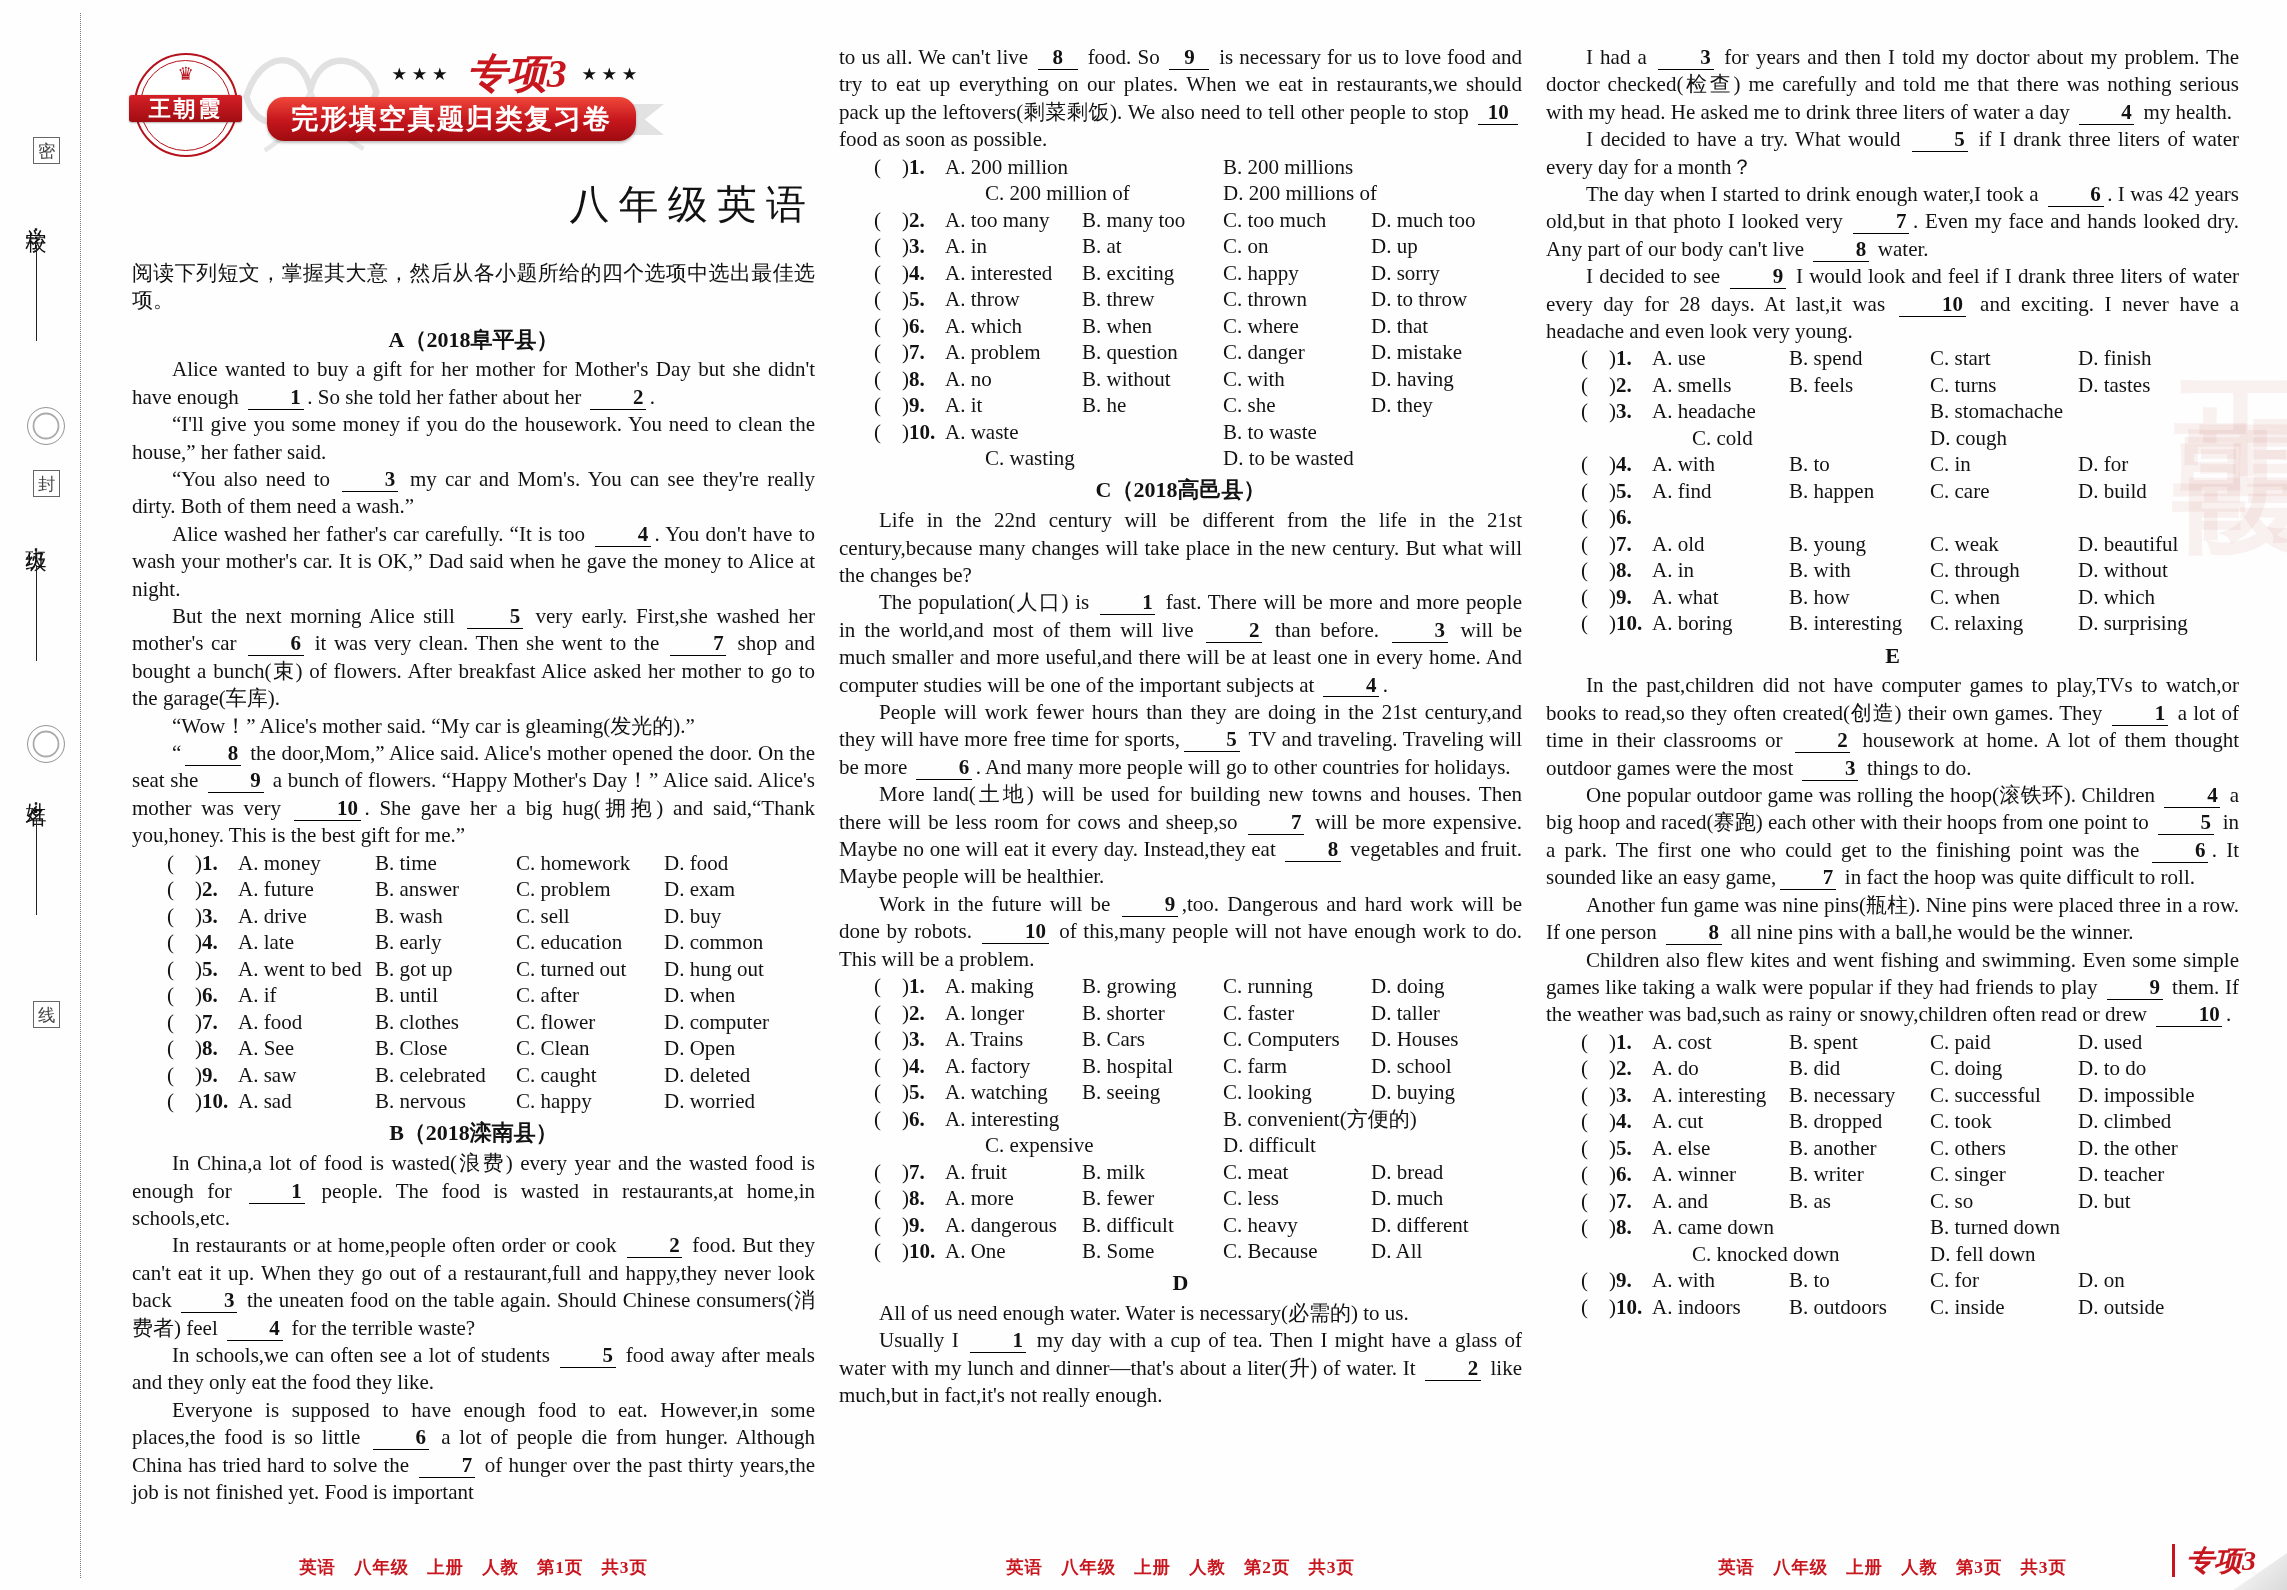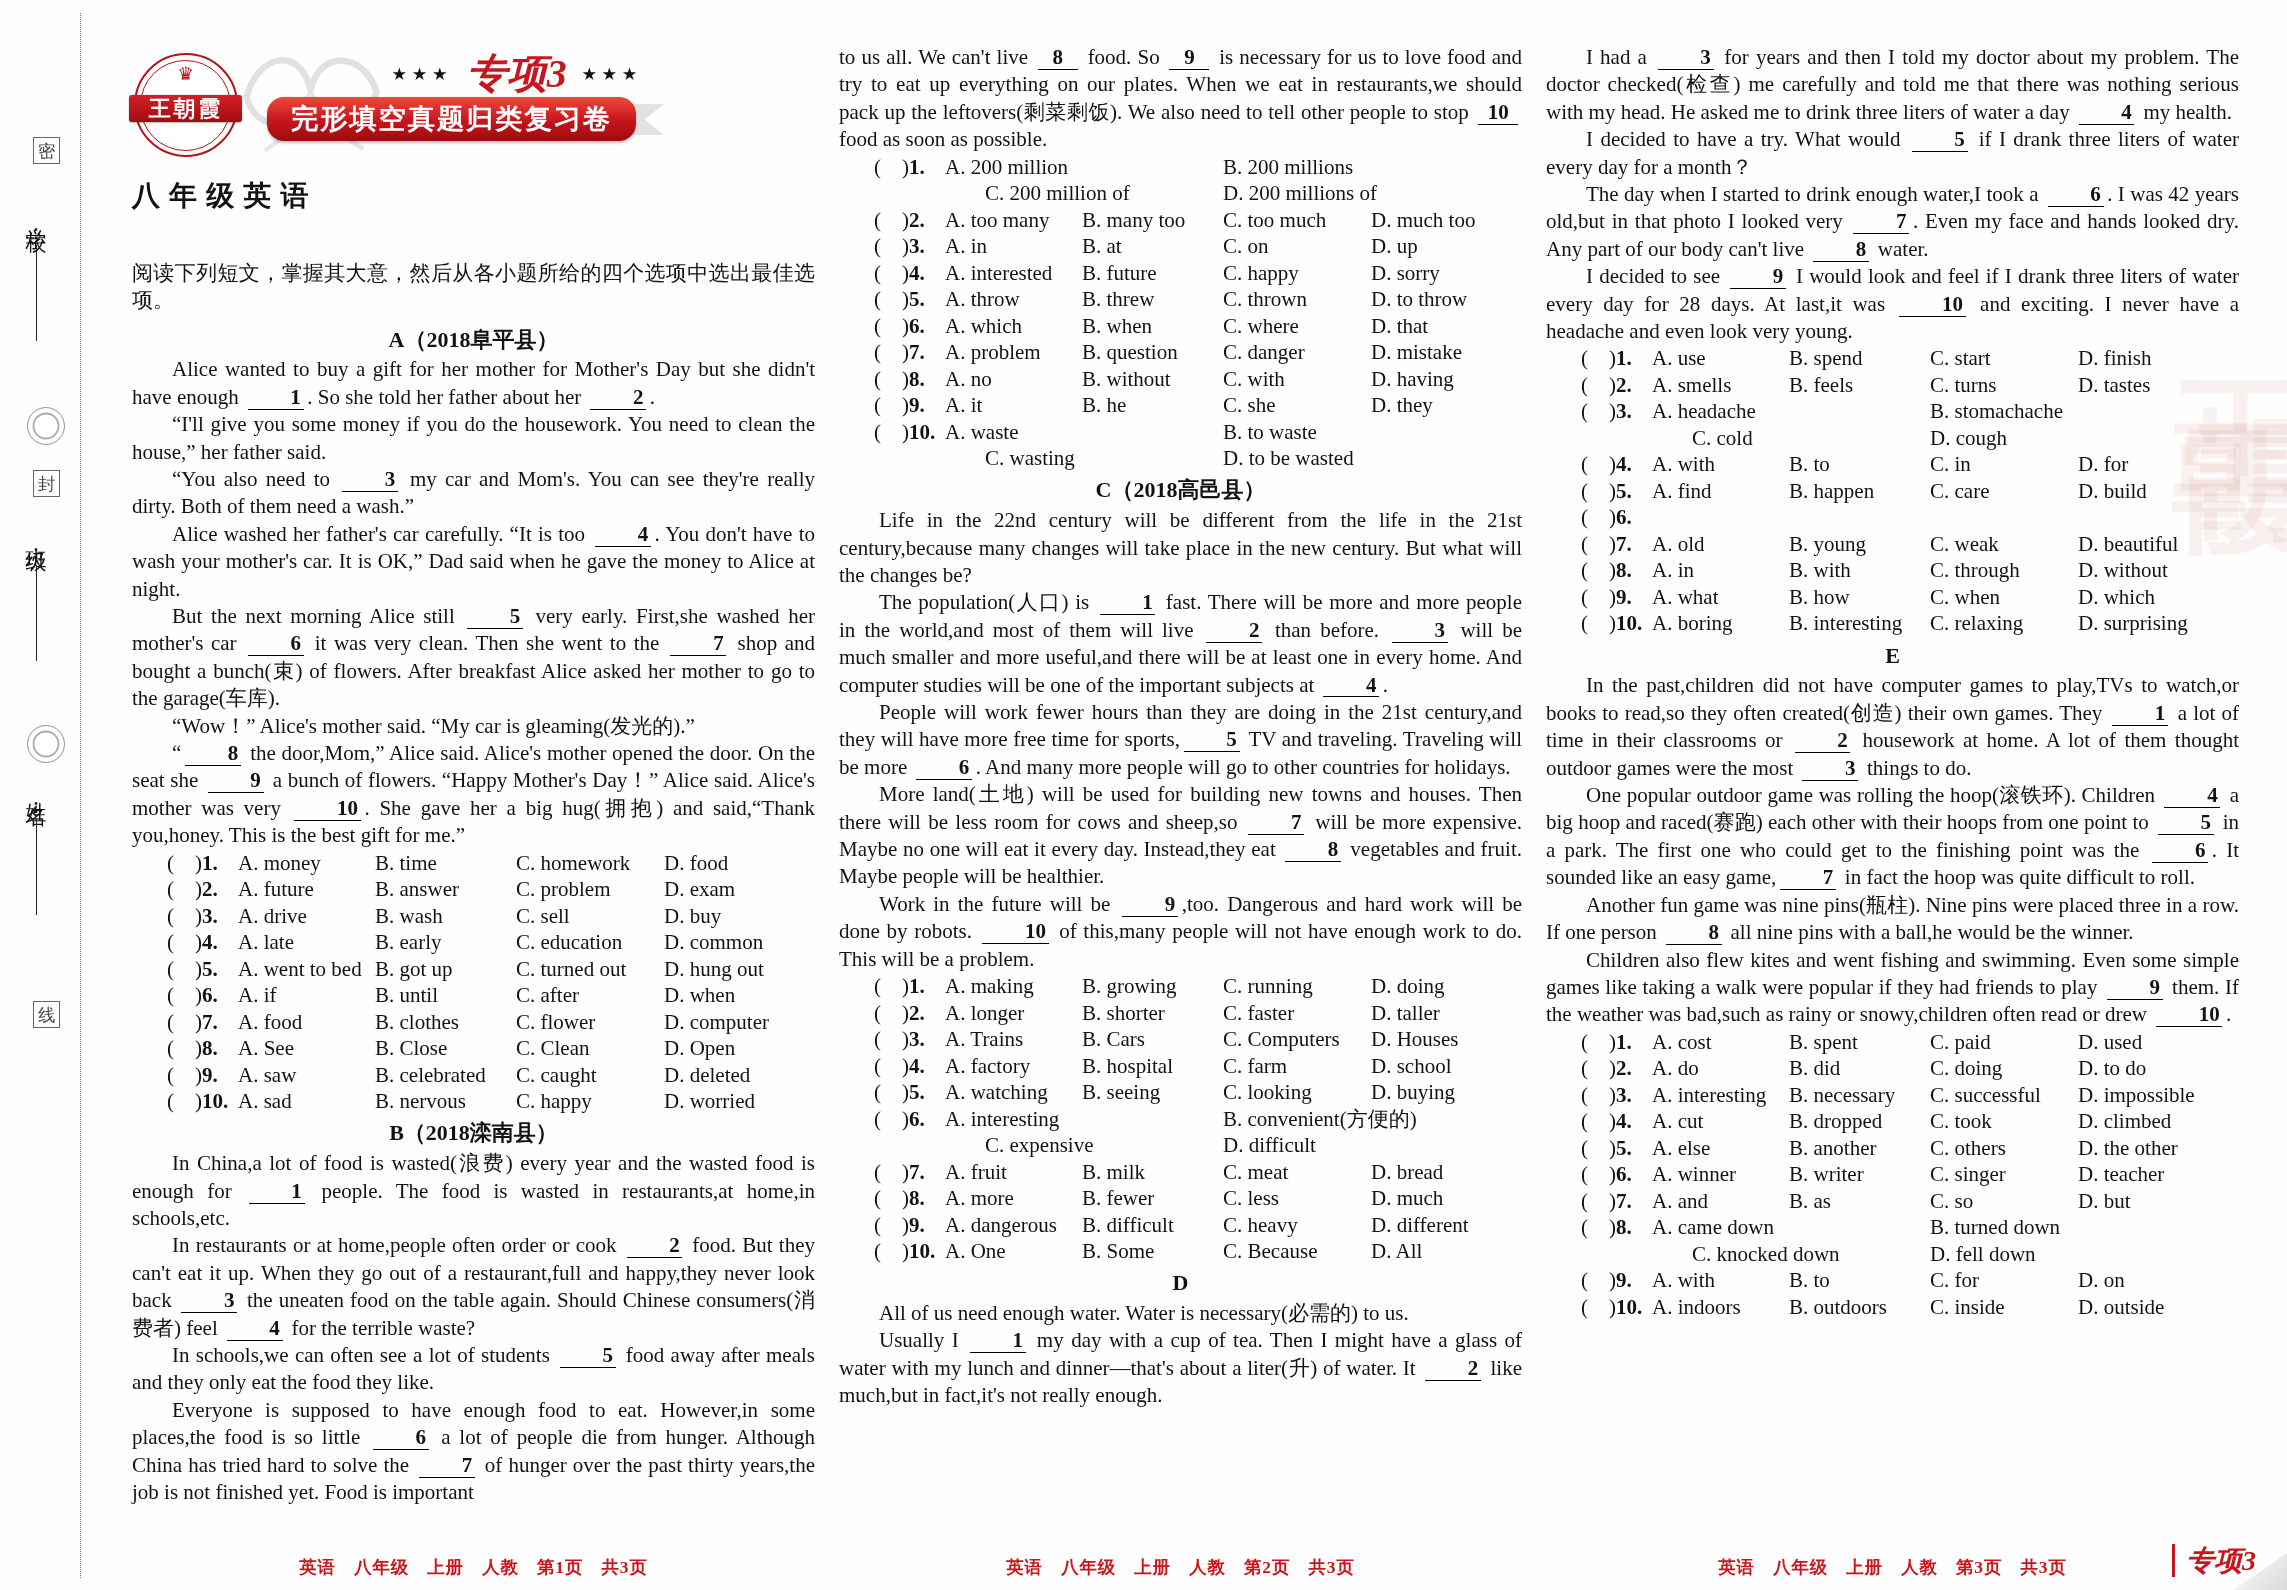--- a/index.html
+++ b/index.html
@@ -52,21 +52,21 @@
              text-align:center;line-height:27.4px;letter-spacing:2.7px;box-shadow:0 0.9px 1.8px rgba(0,0,0,.3)}
   .badge-line{position:absolute;left:135px;width:375px;top:1.8px;text-align:right;white-space:nowrap}
   .badge{font-size:40px;font-weight:bold;font-style:italic;color:#c8161e;margin:0 11px;vertical-align:middle}
   .stars{font-size:17.4px;letter-spacing:4.6px;color:#111;vertical-align:middle;font-family:"DejaVu Sans",sans-serif}
   .banner-tail{position:absolute;left:444px;top:60px;width:88px;height:31px;background:#e2e2e2;
                clip-path:polygon(0 0,100% 0,78% 50%,100% 100%,0 100%)}
   .banner{position:absolute;left:135px;top:53px;width:369px;height:44px;border-radius:17px;
           background:linear-gradient(180deg,#f0473a 0%,#c4151c 55%,#9e0b10 100%);
           color:#fff;text-align:center;line-height:44px;font-size:27.4px;font-weight:bold;letter-spacing:1.8px;
           box-shadow:0 1.8px 2.7px rgba(0,0,0,.25)}
-  .subtitle{position:absolute;left:0;width:100%;top:133px;text-align:left;font-size:28px;font-weight:bold;
+  .subtitle{position:absolute;left:0;width:100%;top:133px;text-align:right;font-size:40px;font-weight:normal;
             letter-spacing:9.1px}
 
   
   .footer-info{position:absolute;top:1555px;font-size:17.4px;font-weight:bold;color:#c8161e;text-align:center;letter-spacing:0.9px}
   #f1{left:132px;width:683px}
   #f2{left:839px;width:683px}
   #f3{left:1546px;width:693px}
   .corner-badge{position:absolute;right:31px;top:1544px;font-size:28px;font-weight:bold;font-style:italic;
                 color:#c8161e;border-left:3.7px solid #c8161e;padding-left:11px;line-height:33px}
   .corner-fold{position:absolute;right:0;bottom:0;width:55px;height:38px;
@@ -258,21 +258,21 @@
             <span class="o o0">A. in</span>
             <span class="o o1">B. at</span>
             <span class="o o2">C. on</span>
             <span class="o o3">D. up</span>
           </span>
         </div>
         <div class="q-row">
           <span class="q-head"><span class="q-paren">(　)</span><span class="q-num">4.</span></span>
           <span class="opts">
             <span class="o o0">A. interested</span>
-            <span class="o o1">B. future</span>
+            <span class="o o1">B. exciting</span>
             <span class="o o2">C. happy</span>
             <span class="o o3">D. sorry</span>
           </span>
         </div>
         <div class="q-row">
           <span class="q-head"><span class="q-paren">(　)</span><span class="q-num">5.</span></span>
           <span class="opts">
             <span class="o o0">A. throw</span>
             <span class="o o1">B. threw</span>
             <span class="o o2">C. thrown</span>

